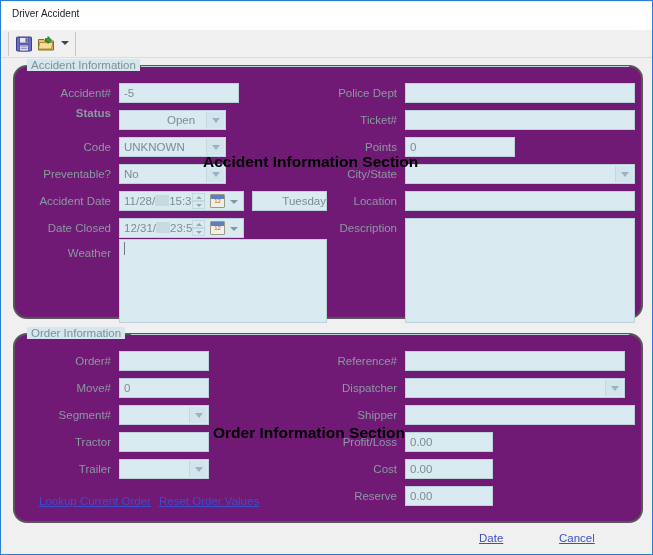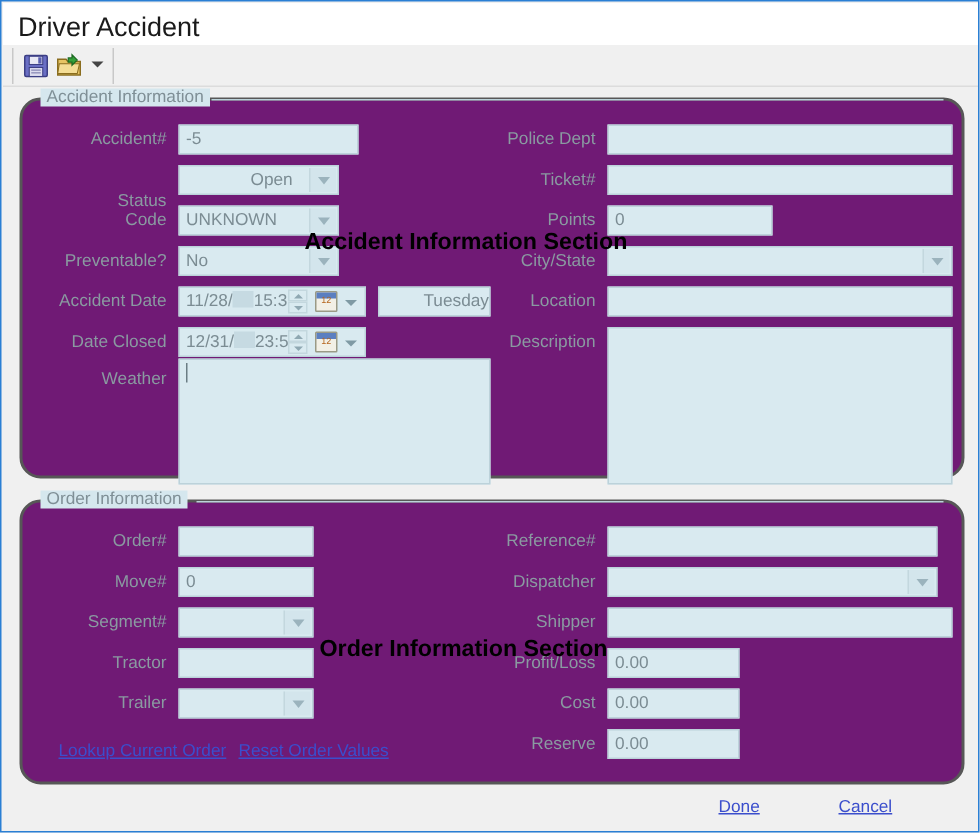--- a/index.html
+++ b/index.html
@@ -30,21 +30,21 @@
     left: 1px; top: 1px;
     width: 651px;
     height: 28px;
     background: #ffffff;
     box-sizing: border-box;
   }
   #title-text {
     position: absolute;
     left: 10px;
     top: 6px;
-    font-size: 18px;
+    font-size: 10px;
     color: #1a1a1a;
     white-space: nowrap;
   }
 
   
   #toolbar {
     position: absolute;
     left: 1px; top: 29px;
     width: 651px;
     height: 28px;
@@ -329,21 +329,21 @@
     </div>
   </div>
 
   <div class="groupbox" id="accident-group">
     <div class="group-caption">Accident Information</div>
     <div class="caption-rule" style="left:126px; right:12px;"></div>
 
     <div class="lbl" style="left:10px; top:18px; width:86px;">Accident#</div>
     <div class="fld" style="left:104px; top:16px; width:120px; height:20px;">-5</div>
 
-    <div class="lbl" style="left:10px; top:59px; width:86px;">Status</div>
+    <div class="lbl" style="left:10px; top:38px; width:86px;font-weight:bold;">Status</div>
     <div class="fld combo" style="left:104px; top:43px; width:107px; height:20px;padding-left:47px;">
       <span>Open</span>
       <span class="combo-arrow"></span>
     </div>
 
     <div class="lbl" style="left:10px; top:72px; width:86px;">Code</div>
     <div class="fld combo" style="left:104px; top:70px; width:107px; height:20px;">
       <span>UNKNOWN</span>
       <span class="combo-arrow"></span>
     </div>
@@ -457,16 +457,16 @@
     <div class="lbl" style="left:288px; top:153px; width:94px;">Reserve</div>
     <div class="fld" style="left:390px; top:151px; width:88px; height:20px;">0.00</div>
 
   </div>
 
   <div class="overlay-note" id="order-note">Order Information Section</div>
 
   <div class="linkbtn" id="lookup-order-link">Lookup Current Order</div>
   <div class="linkbtn" id="reset-order-link">Reset Order Values</div>
 
-  <div class="linkbtn" id="done-link">Done</div>
+  <div class="linkbtn" id="done-link">Date</div>
   <div class="linkbtn" id="cancel-link">Cancel</div>
 
 </div>
 
 </body></html>

